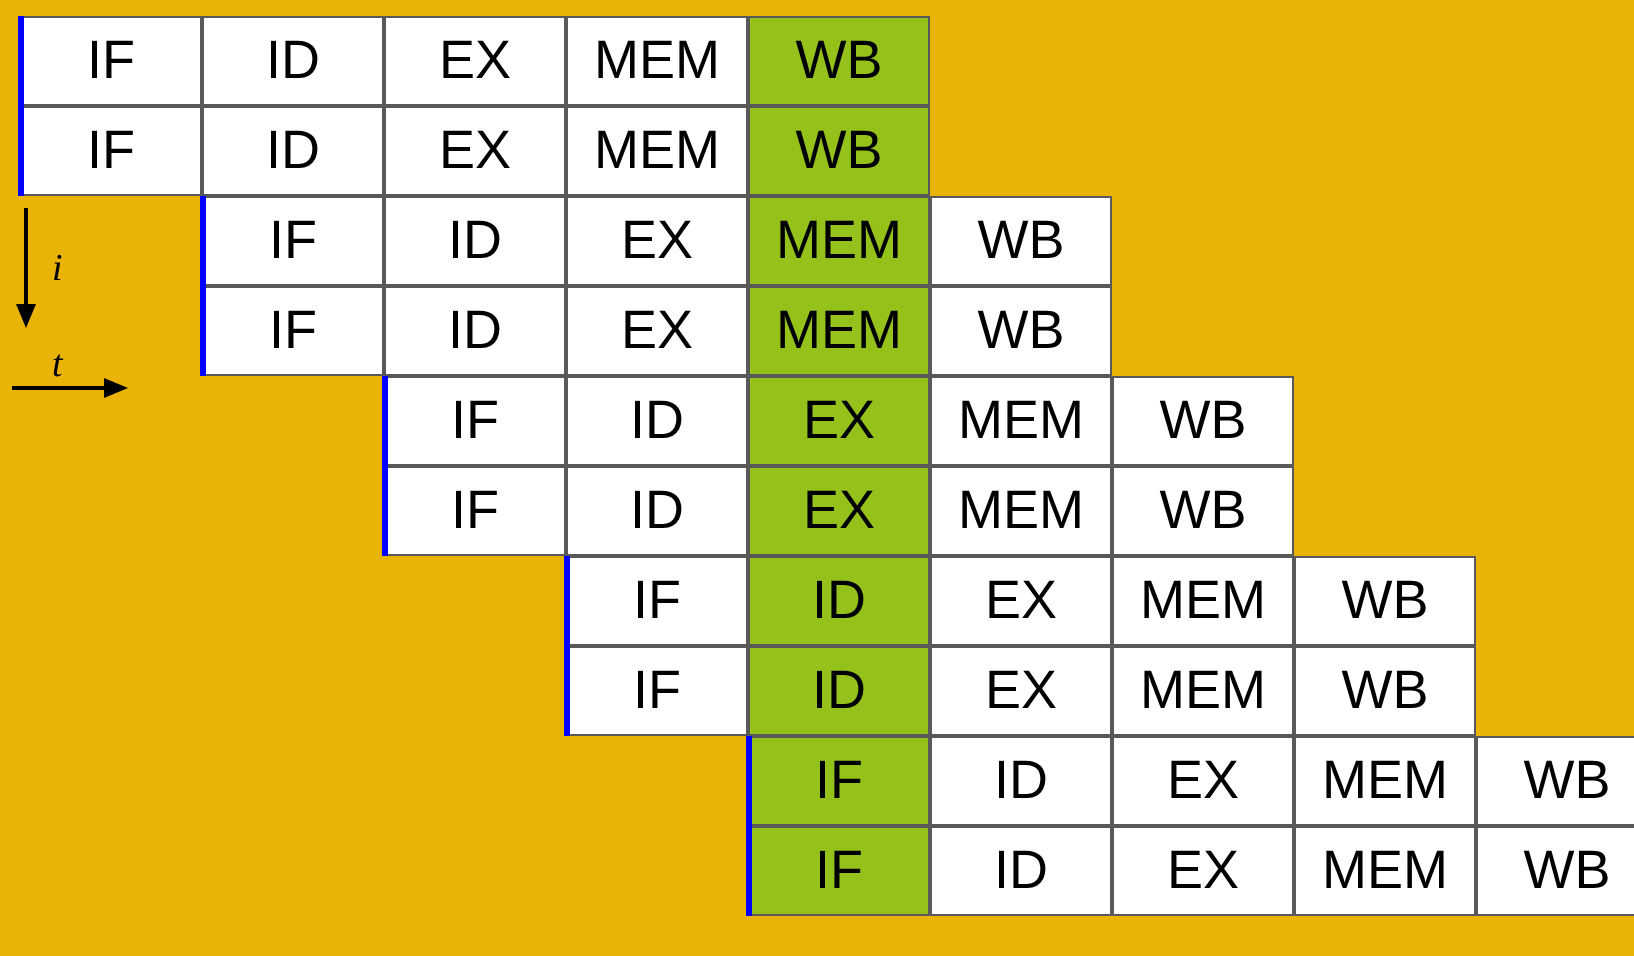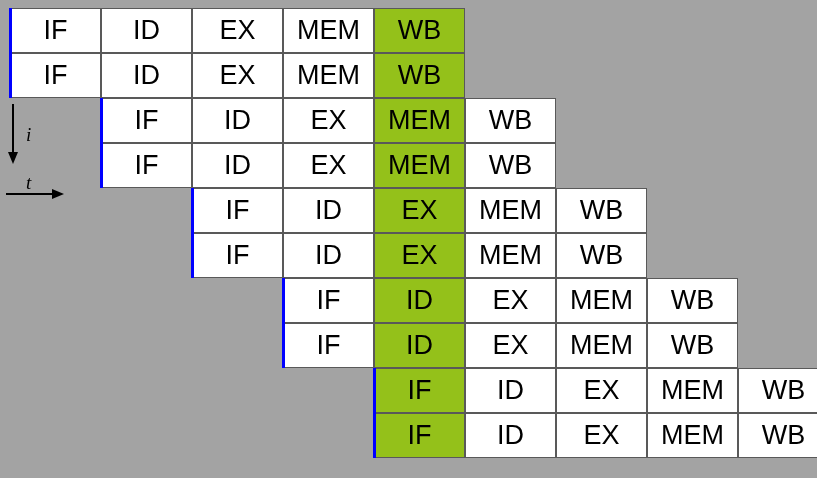--- a/index.html
+++ b/index.html
@@ -7,21 +7,21 @@
     padding: 0;
     background: #ffffff;
   }
   body {
     font-family: "Liberation Sans", sans-serif;
   }
   #stage {
     position: relative;
     width: 817px;
     height: 478px;
-    background: #a3a3a3;
+    background: #eab308;
     overflow: hidden;
   }
   .cell {
     position: absolute;
     box-sizing: border-box;
     border: 1px solid #595959;
     background: #ffffff;
     display: flex;
     align-items: center;
     justify-content: center;

